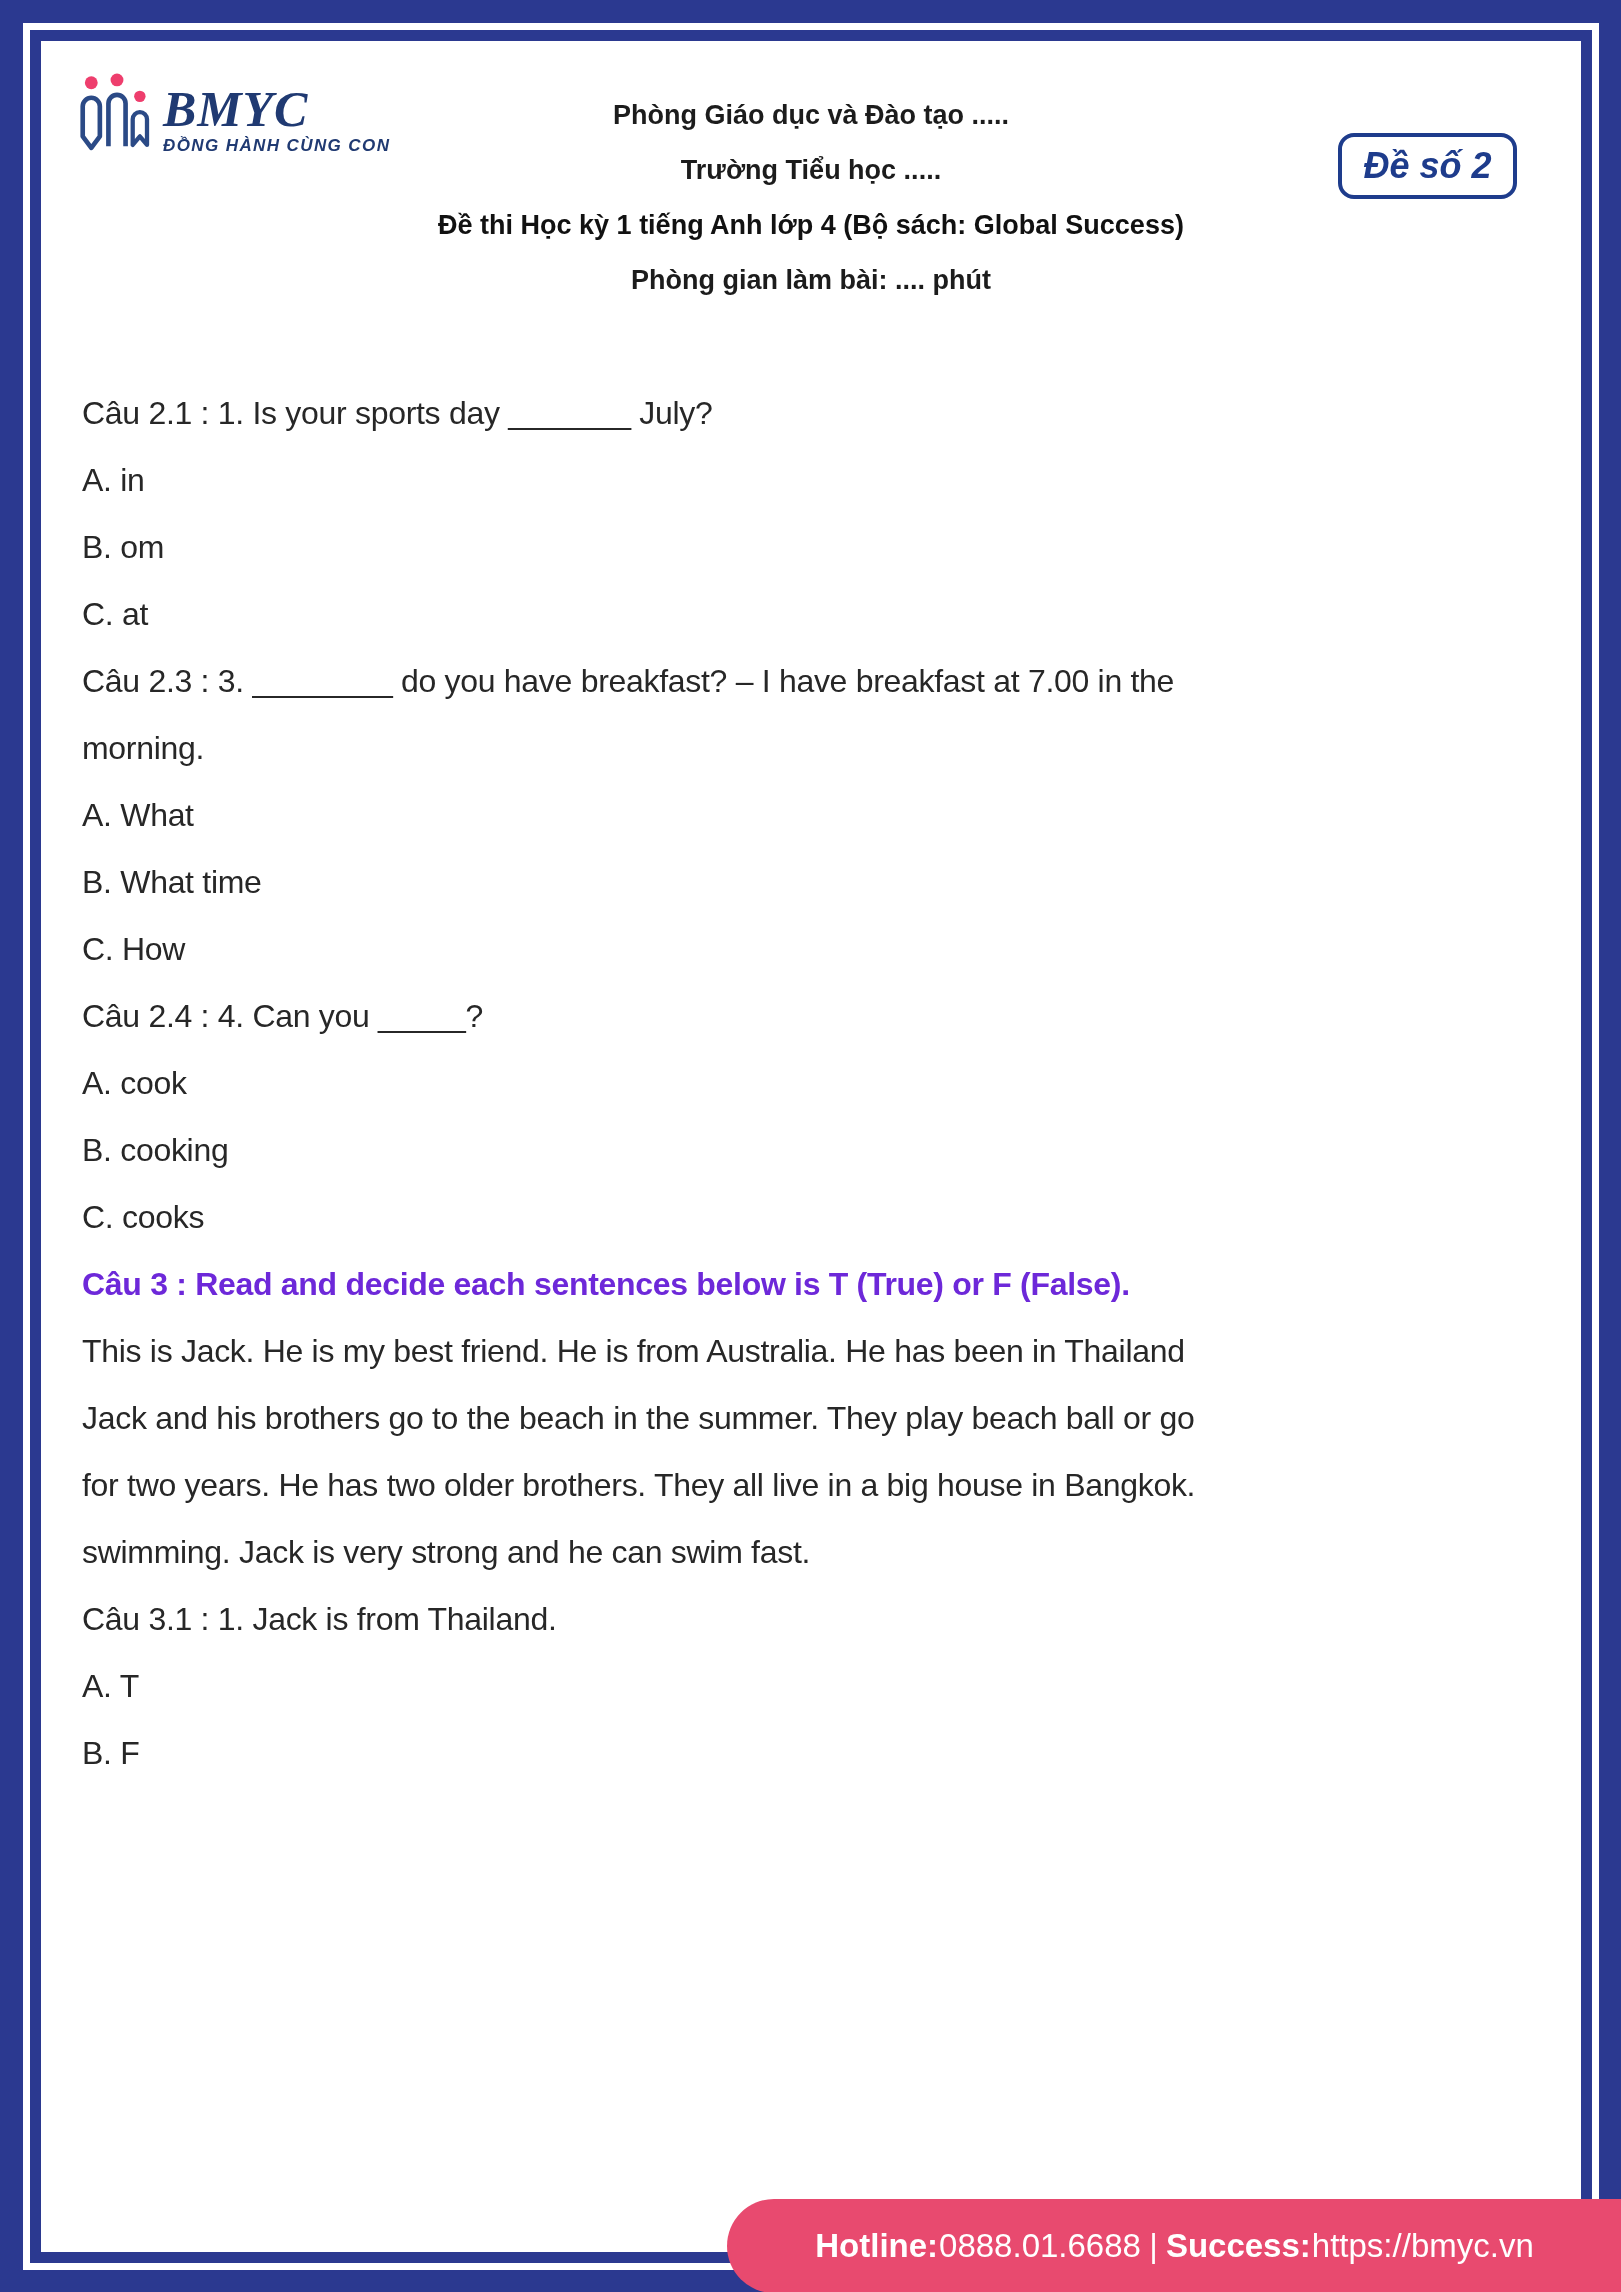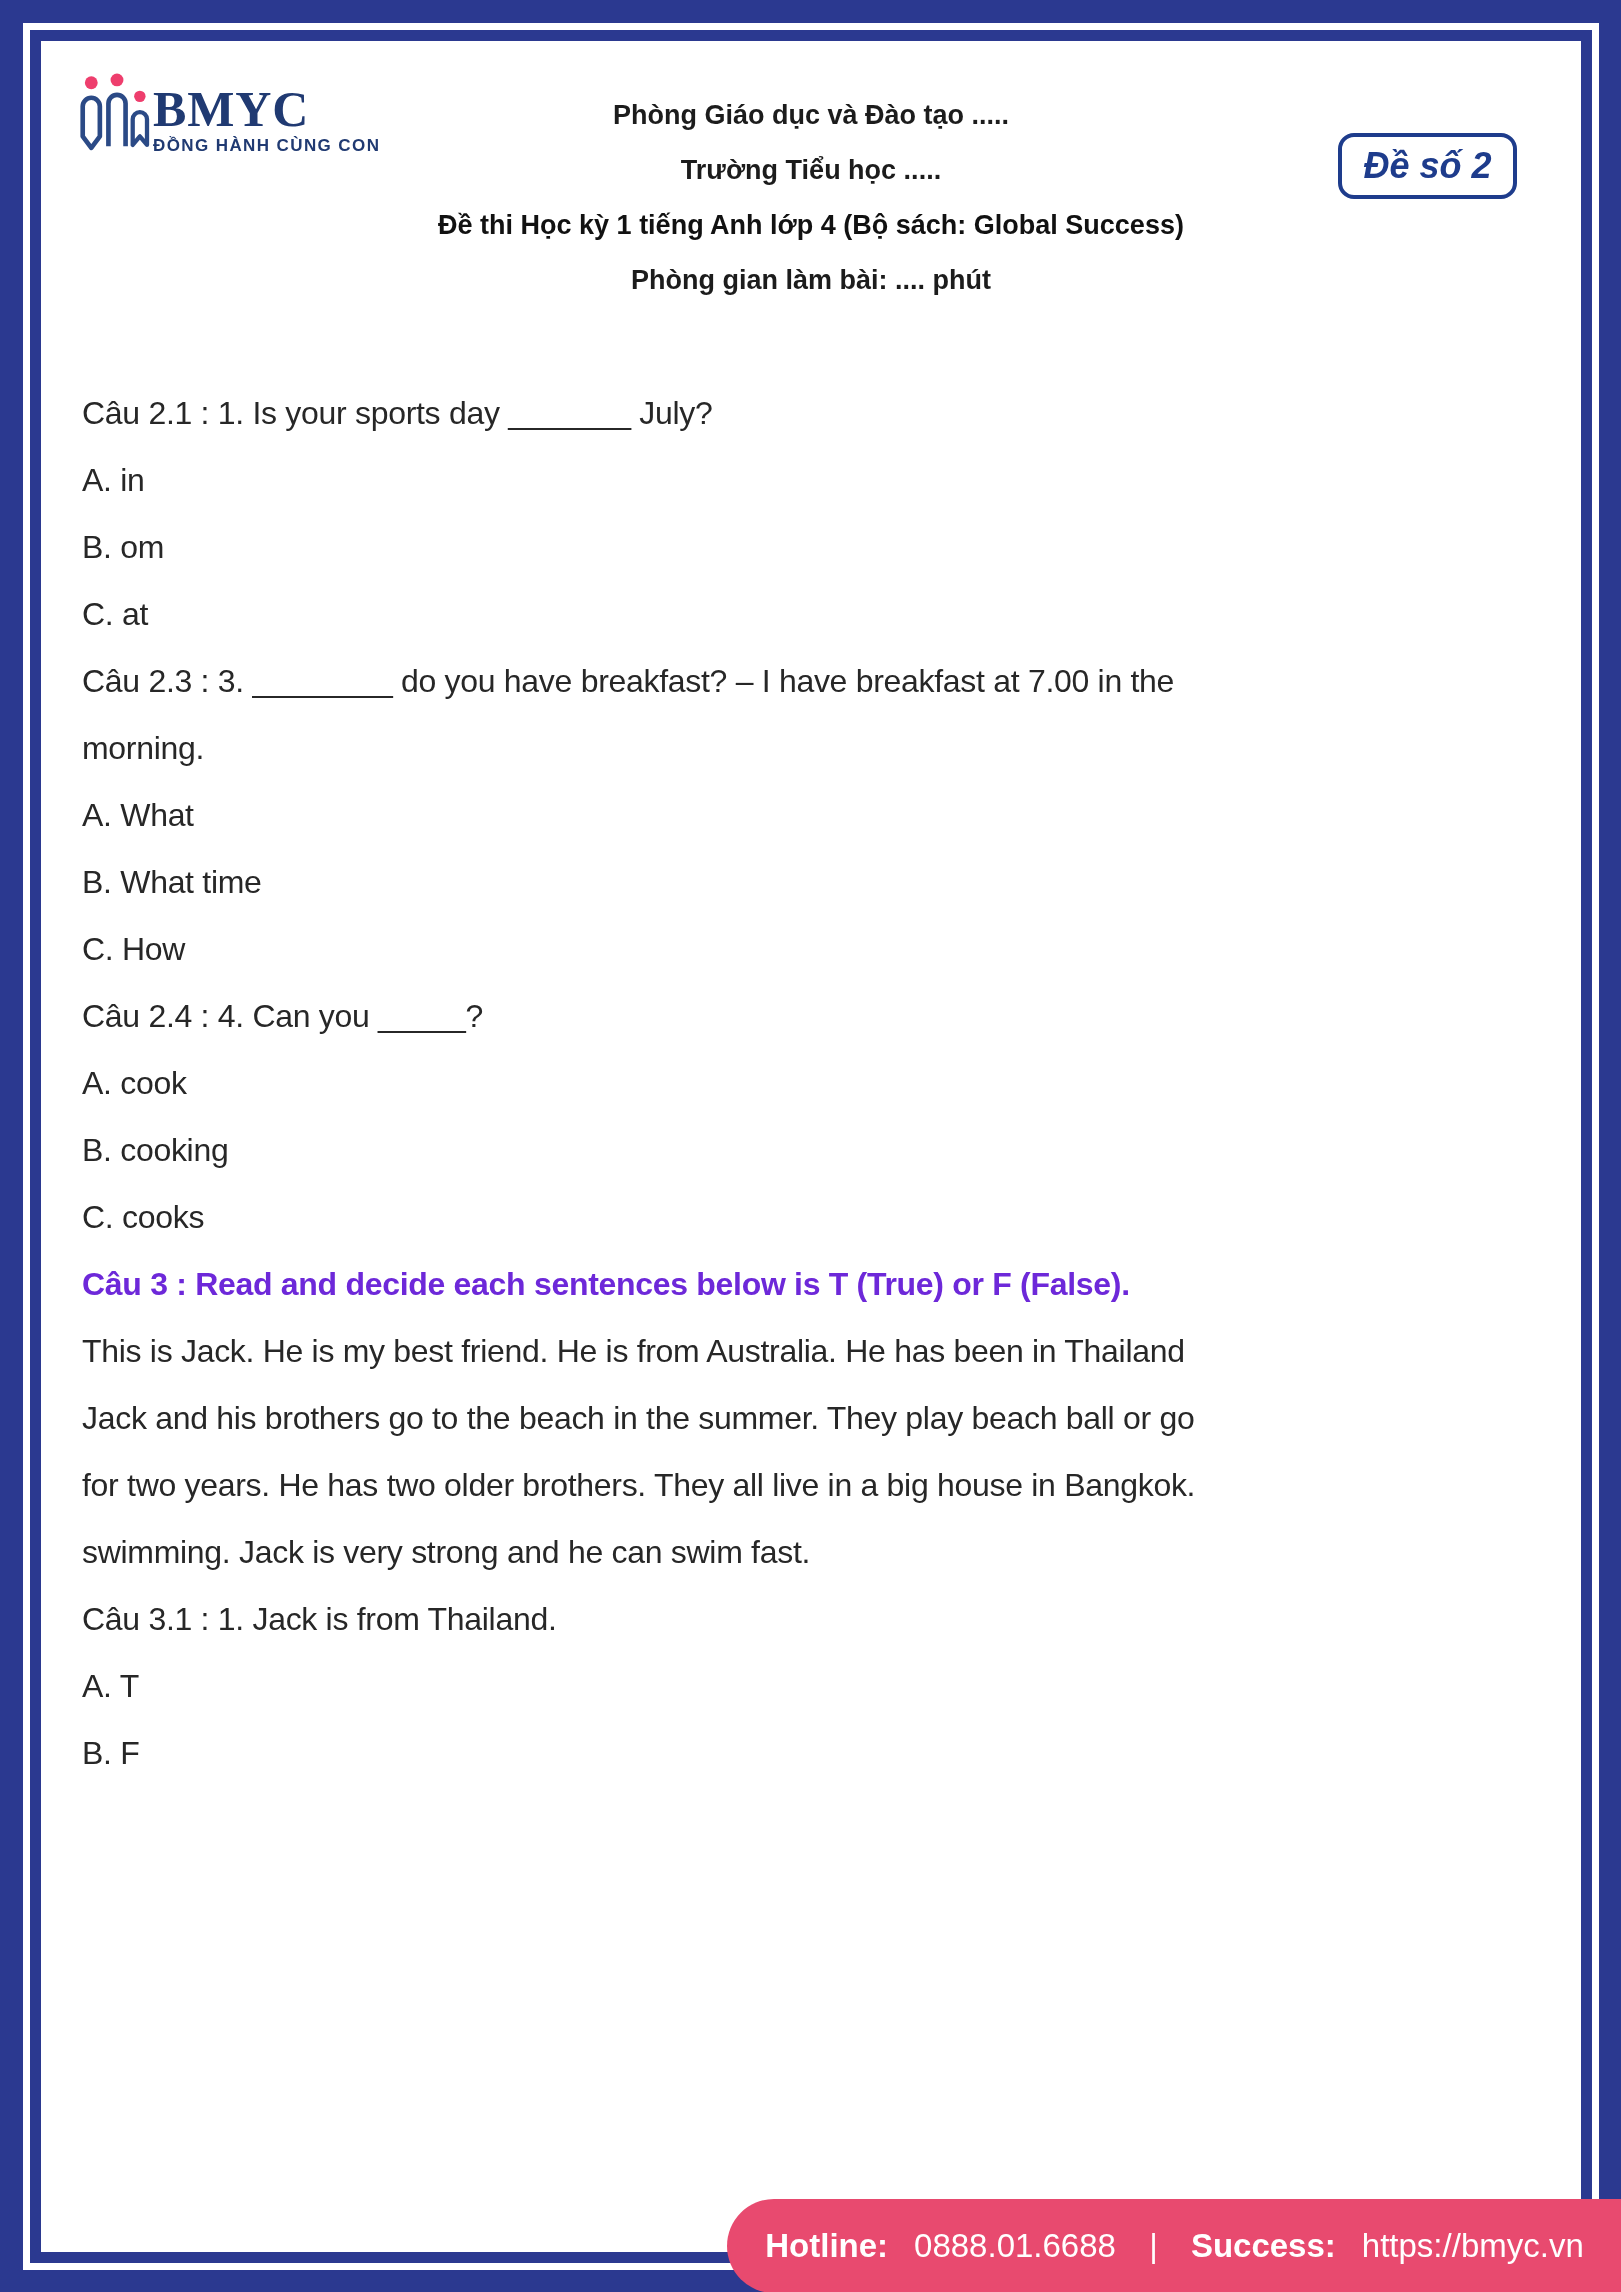--- a/index.html
+++ b/index.html
@@ -9,21 +9,21 @@
     font-family:"Liberation Sans","DejaVu Sans",sans-serif;
   }
   .stripe-white { position:absolute; inset:23px; background:#ffffff; }
   .frame-inner {
     position:absolute; inset:30px; box-sizing:border-box;
     border:11.6px solid #2b3990; background:#ffffff;
   }
   .content { position:absolute; inset:0; }
 
   
-  .logo { position:absolute; left:36px; top:32px; display:flex; gap:1px; }
+  .logo { position:absolute; left:36px; top:32px; display:flex; gap:11px;font-style:italic; }
   .logo-icon { width:75px; height:86px; }
   .logo-textcol { margin-top:10.7px; }
   .logo-word {
     font-family:"Liberation Serif","DejaVu Serif",serif;
     font-size:50px; font-weight:700; color:#203a72; line-height:1; letter-spacing:0.9px;
   }
   .logo-tag {
     font-size:17px; font-weight:700; color:#203a72; letter-spacing:1.4px; margin-top:2.7px;
   }
 
@@ -48,21 +48,21 @@
   }
   .line { line-height:67px; white-space:nowrap; }
   .q-gap { margin-top:18px; }
   .heading { font-weight:700; color:#6d28d9; }
 
   
   .footer {
     position:absolute; left:727px; top:2199px; right:0; bottom:0; z-index:5;
     background:#e84a6f; border-radius:47px 0 0 47px;
     display:flex; align-items:center; justify-content:center;
-    color:#ffffff; font-size:33px; gap:26px; white-space:nowrap;
+    color:#ffffff; font-size:33px; gap:1px; white-space:nowrap;
   }
   .footer .b { font-weight:700; }
   .footer .sep { margin:0 7.2px; font-weight:400; }
 </style>
 </head>
 <body>
 
 <div class="stripe-white"></div>
 <div class="frame-inner">
   <div class="content">

